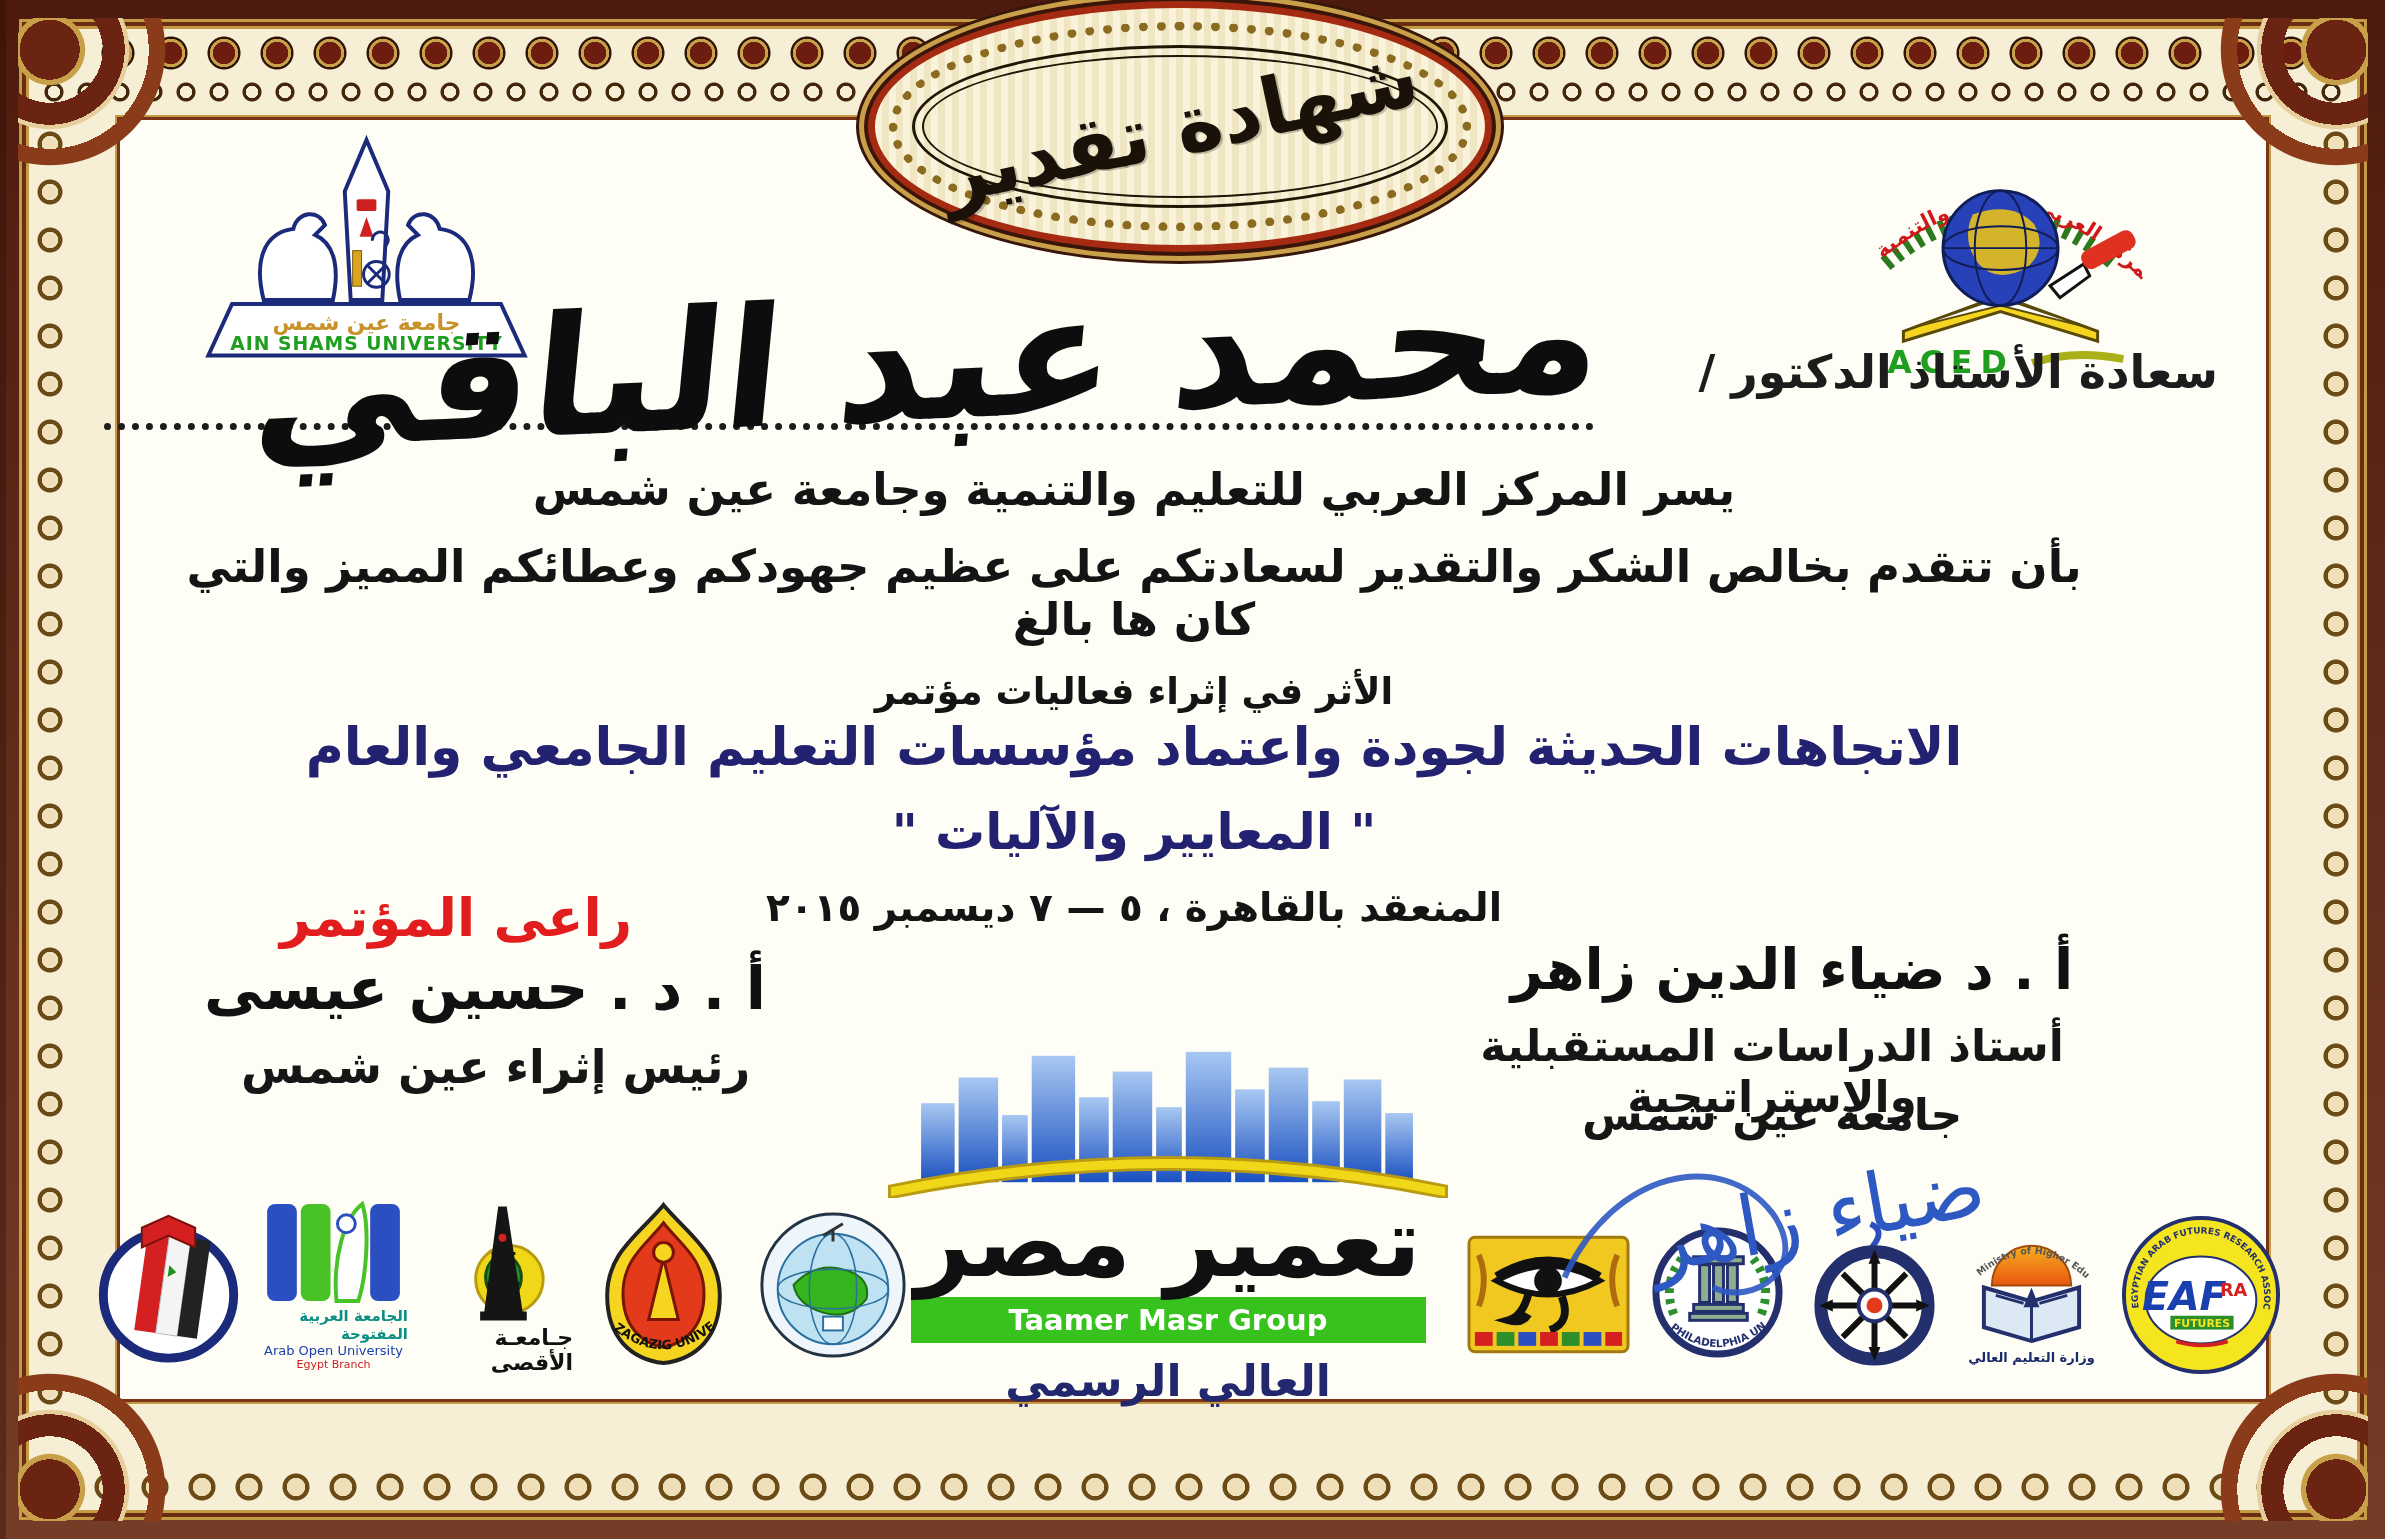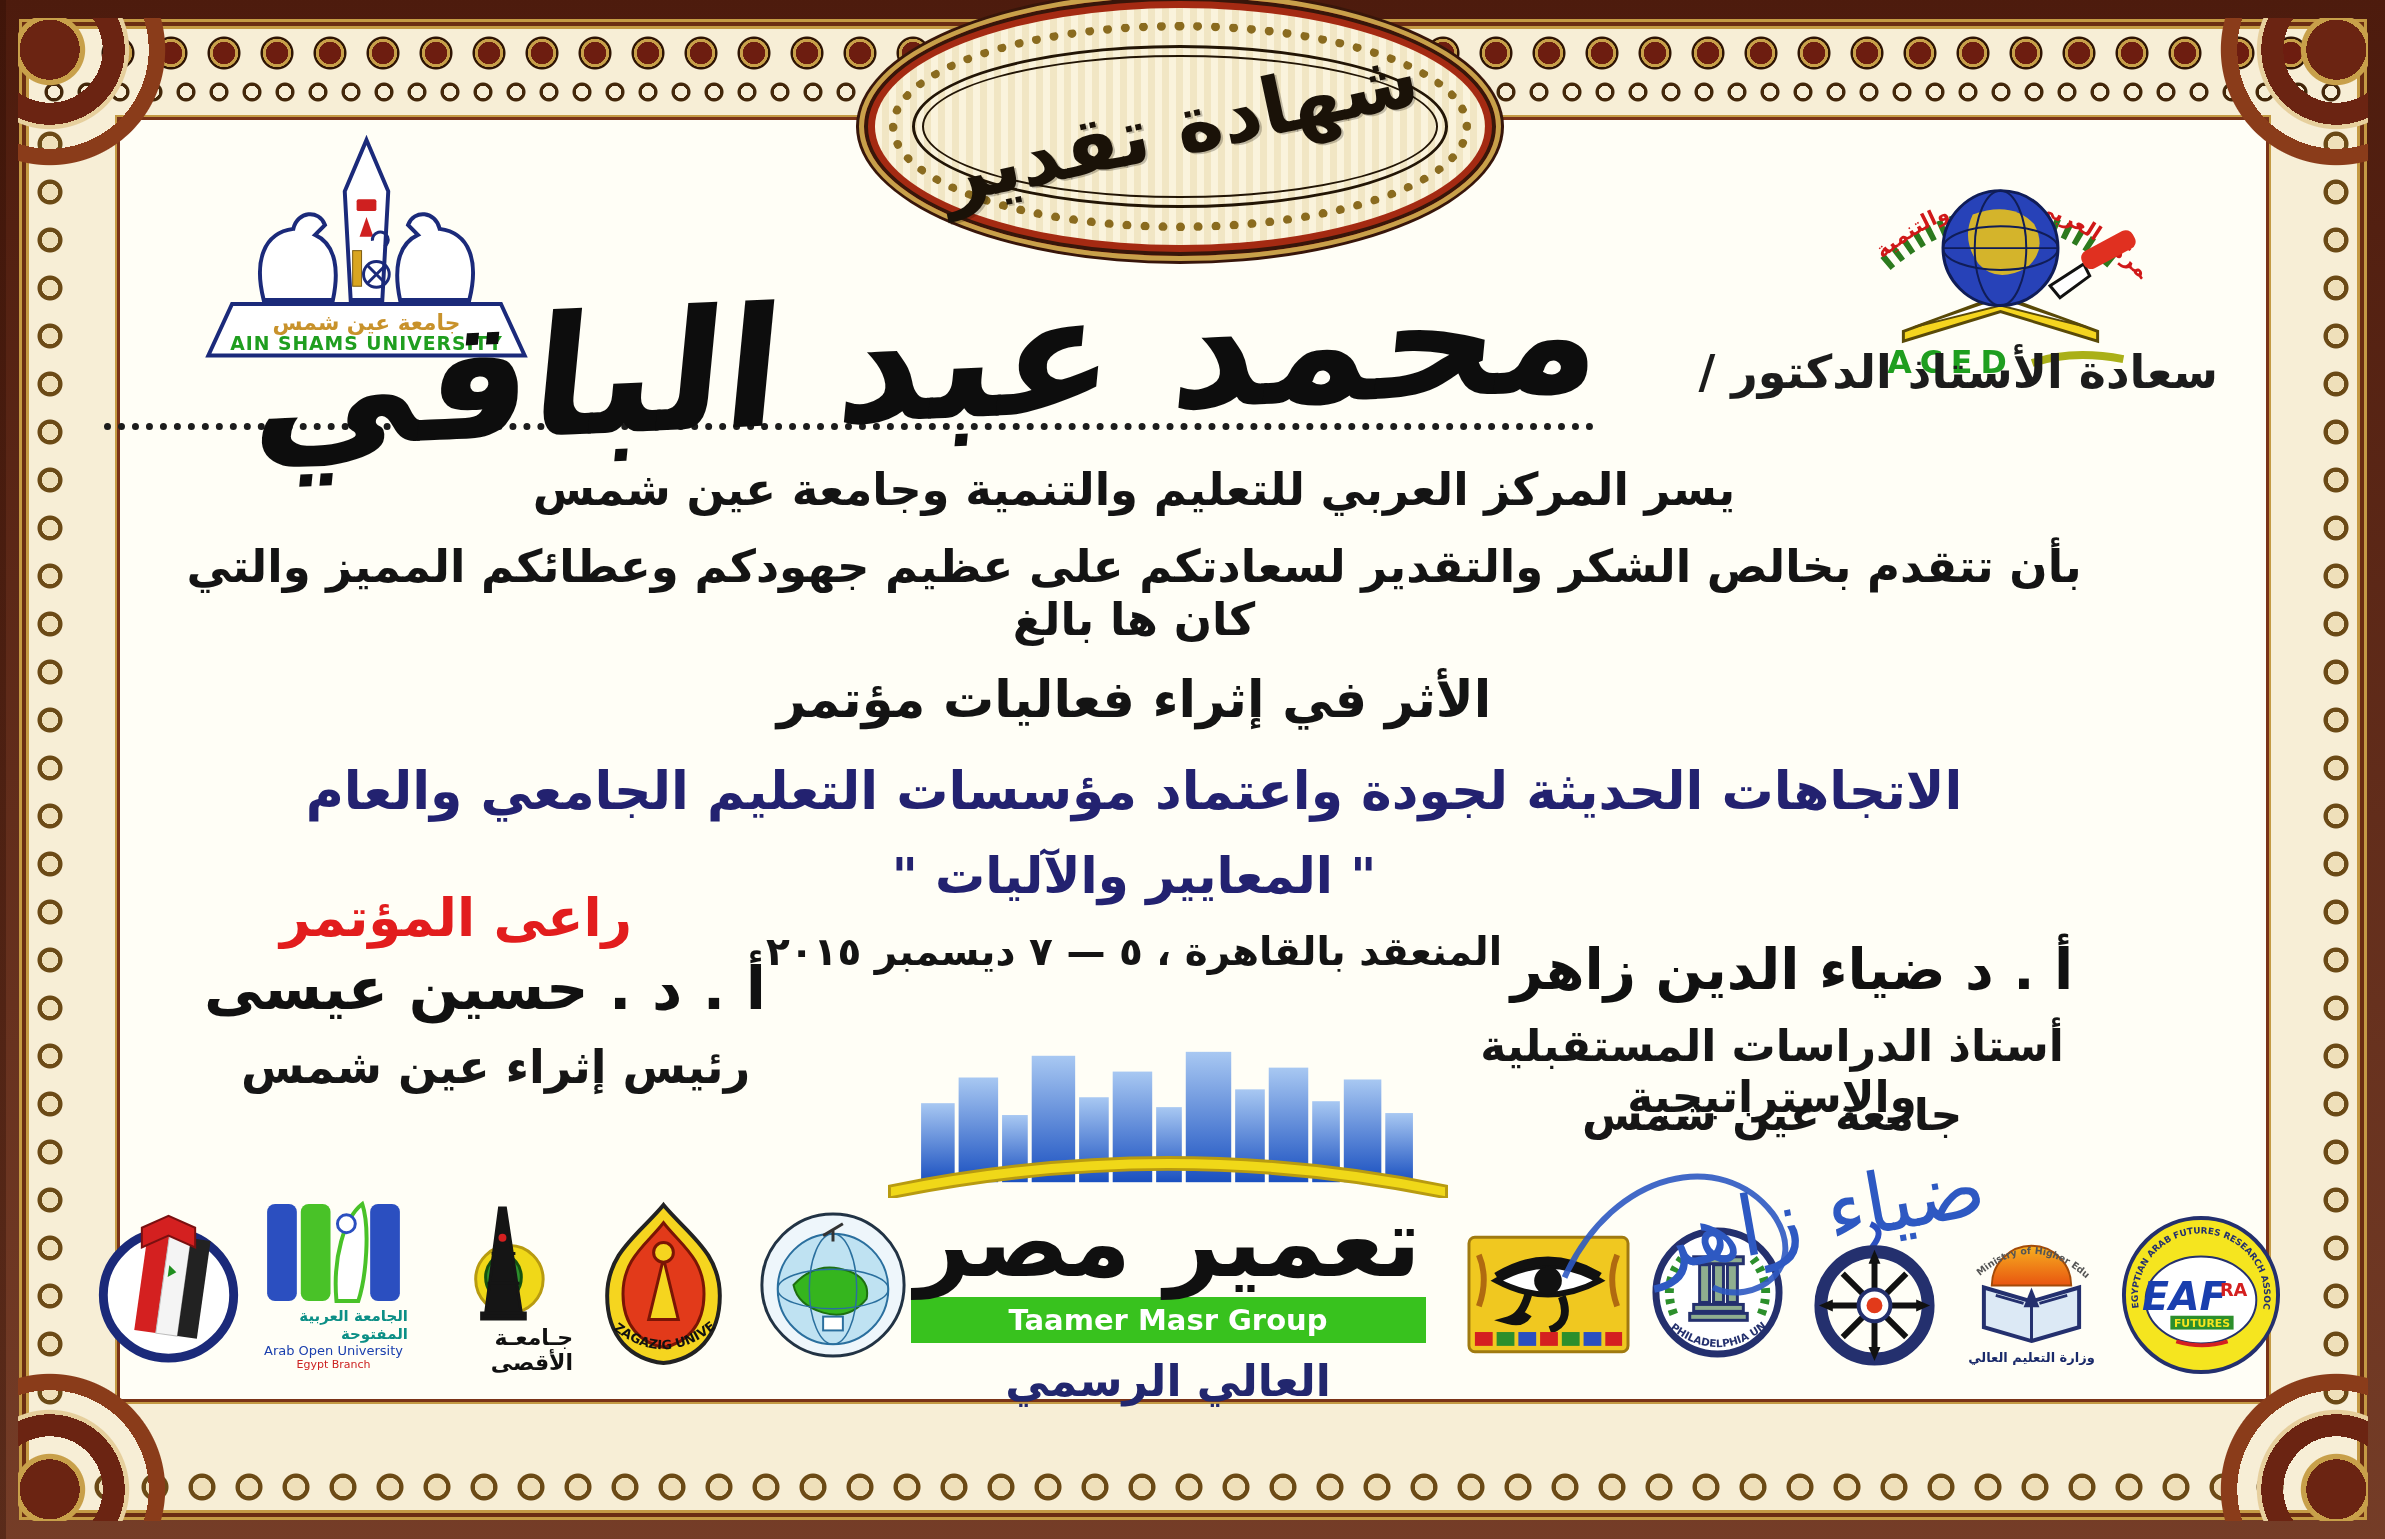--- a/index.html
+++ b/index.html
@@ -61,21 +61,21 @@
   .dotline{position:absolute;left:104px;top:368px;width:1490px;height:55px;
     border-bottom:7px dotted #1c1c1c;z-index:2;}
   .recipient-name{position:absolute;left:554px;top:216px;width:1049px;height:287px;
     font-size:166px;font-weight:bold;color:#0d0d0d;text-align:center;line-height:277px;
     transform:rotate(-2.5deg) skewX(-8deg);z-index:3;white-space:nowrap;}
   
   .text-col{position:absolute;left:149px;right:267px;top:463px;text-align:center;color:#141414;}
   .t-line{font-weight:bold;}
   .t-org{font-size:45px;margin-bottom:24px;}
   .t-thanks{font-size:45px;margin-bottom:24px;}
-  .t-effect{font-size:51px;margin-bottom:32px;}
+  .t-effect{font-size:37px;margin-bottom:4px;}
   .t-conf1{font-size:52px;color:#232270;margin-bottom:26px;}
   .t-conf2{font-size:50px;color:#232270;margin-bottom:24px;}
   .t-venue{font-size:39px;}
   
   .red-head{color:#e21d1d;font-weight:bold;font-size:53px;text-align:center;position:absolute;}
   .chair-head{left:1624px;top:863px;width:396px;}
   .chair-name{position:absolute;left:1485px;top:937px;width:614px;text-align:center;
     font-size:56px;font-weight:bold;color:#111;}
   .chair-title{position:absolute;left:1376px;top:1020px;width:792px;text-align:center;
     font-size:44px;font-weight:bold;color:#161616;}

